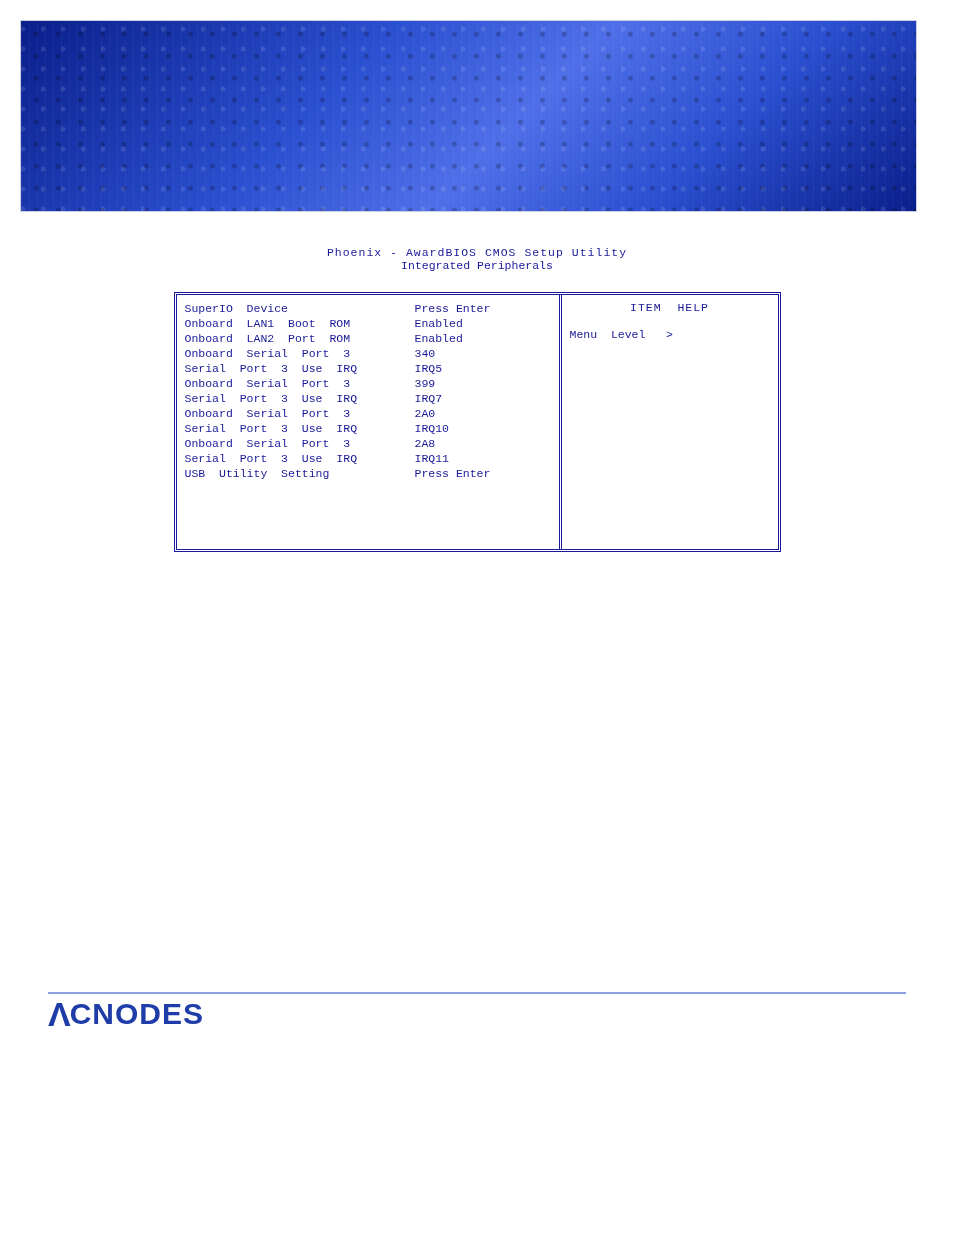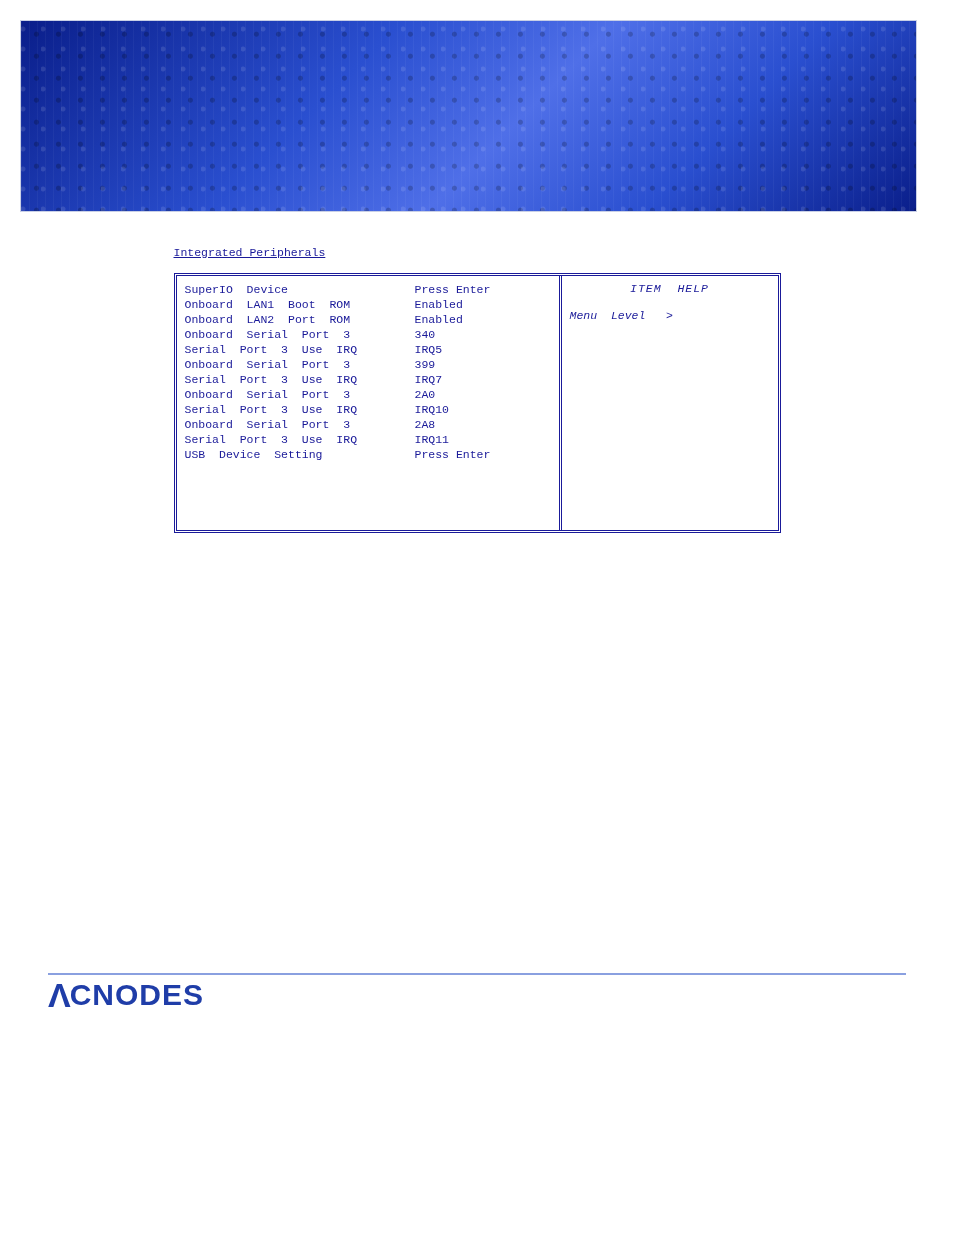--- a/index.html
+++ b/index.html
@@ -30,36 +30,36 @@
 .bios-shot{
   width:607px;
   font-family:"Courier New",monospace;
   color:#1a1a99;
   font-size:11.5px;
 }
 .bios-title{
   text-align:center;letter-spacing:1px;
 }
 .bios-subtitle{
-  text-decoration:underline;
+  text-align:center;
 }
 .bios-box{
   border:3px double #1a1a99;
-  margin-top:14px;
+  margin-top:20px;
   display:flex;height:254px;
 }
 .bios-left{
   flex:1;border-right:3px double #1a1a99;
   padding:6px 8px 6px 8px;
 }
 .bios-row{display:flex;line-height:15px}
 .bios-label{flex:0 0 230px;white-space:pre}
 .bios-val{flex:1}
 .bios-right{
-  width:200px;padding:6px 8px;font-style:italic;
+  width:200px;padding:6px 8px;
 }
 .bios-help{
   text-align:center;letter-spacing:1px;margin-bottom:14px;white-space:pre
 }
 .bios-menu{white-space:pre}
 .eater{height:440px}
 
 .footer-rule{
   margin:0 48px;border:none;border-top:2px solid #8aa0e0;
 }
@@ -79,20 +79,21 @@
 <body>
 
 <div class="header-area">
   <div class="banner">
     <div class="banner-noise"></div>
   </div>
 </div>
 
 <div class="bios-wrap">
   <div class="bios-shot">
+    <div class="bios-title">Phoenix - AwardBIOS  CMOS Setup  Utility</div>
     <div class="bios-subtitle">Integrated  Peripherals</div>
     <div class="bios-box">
       <div class="bios-left" id="bios-left">
           <div class="bios-row">
             <span class="bios-label">SuperIO  Device</span>
             <span class="bios-val">Press  Enter</span>
           </div>
           <div class="bios-row">
             <span class="bios-label">Onboard  LAN1  Boot  ROM</span>
             <span class="bios-val">Enabled</span>
@@ -127,21 +128,21 @@
           </div>
           <div class="bios-row">
             <span class="bios-label">Onboard  Serial  Port  3</span>
             <span class="bios-val">2A8</span>
           </div>
           <div class="bios-row">
             <span class="bios-label">Serial  Port  3  Use  IRQ</span>
             <span class="bios-val">IRQ11</span>
           </div>
           <div class="bios-row">
-            <span class="bios-label">USB  Device  Setting</span>
+            <span class="bios-label">USB  Utility  Setting</span>
             <span class="bios-val">Press  Enter</span>
           </div>
         </div>
       <div class="bios-right">
         <div class="bios-help">ITEM  HELP</div>
         <div class="bios-menu">Menu  Level   &gt;</div>
       </div>
     </div>
   </div>
 </div>

